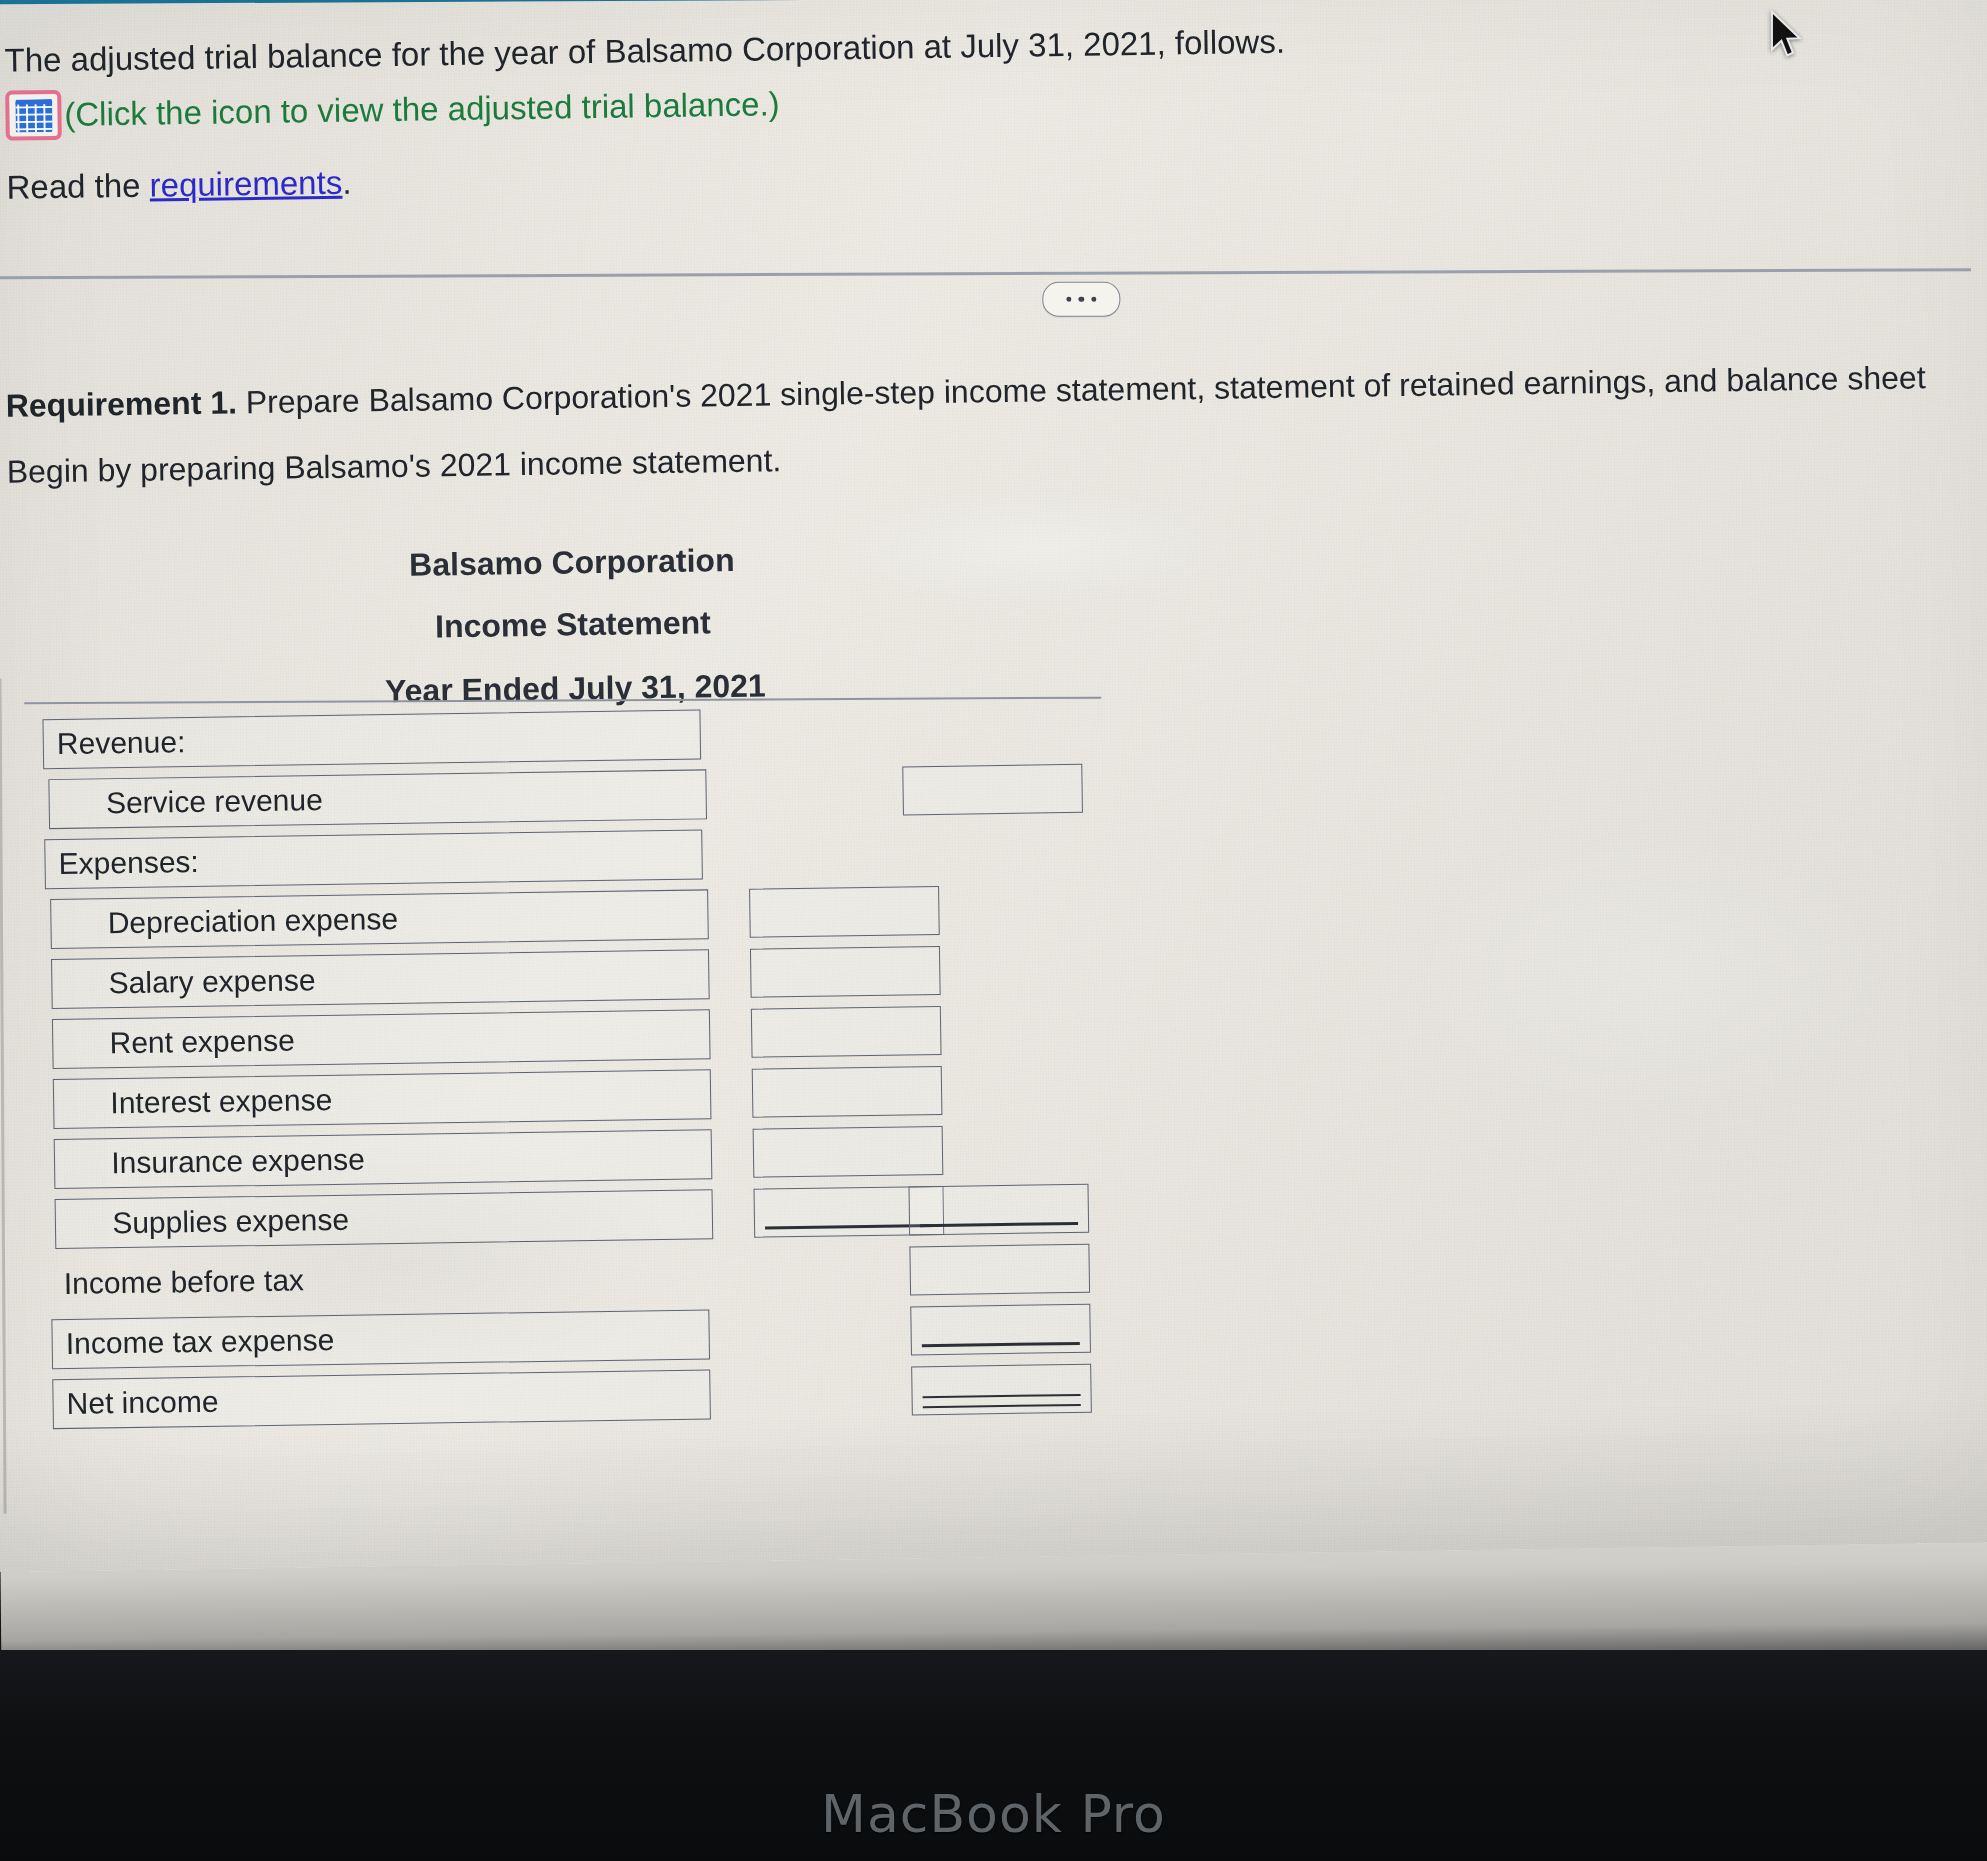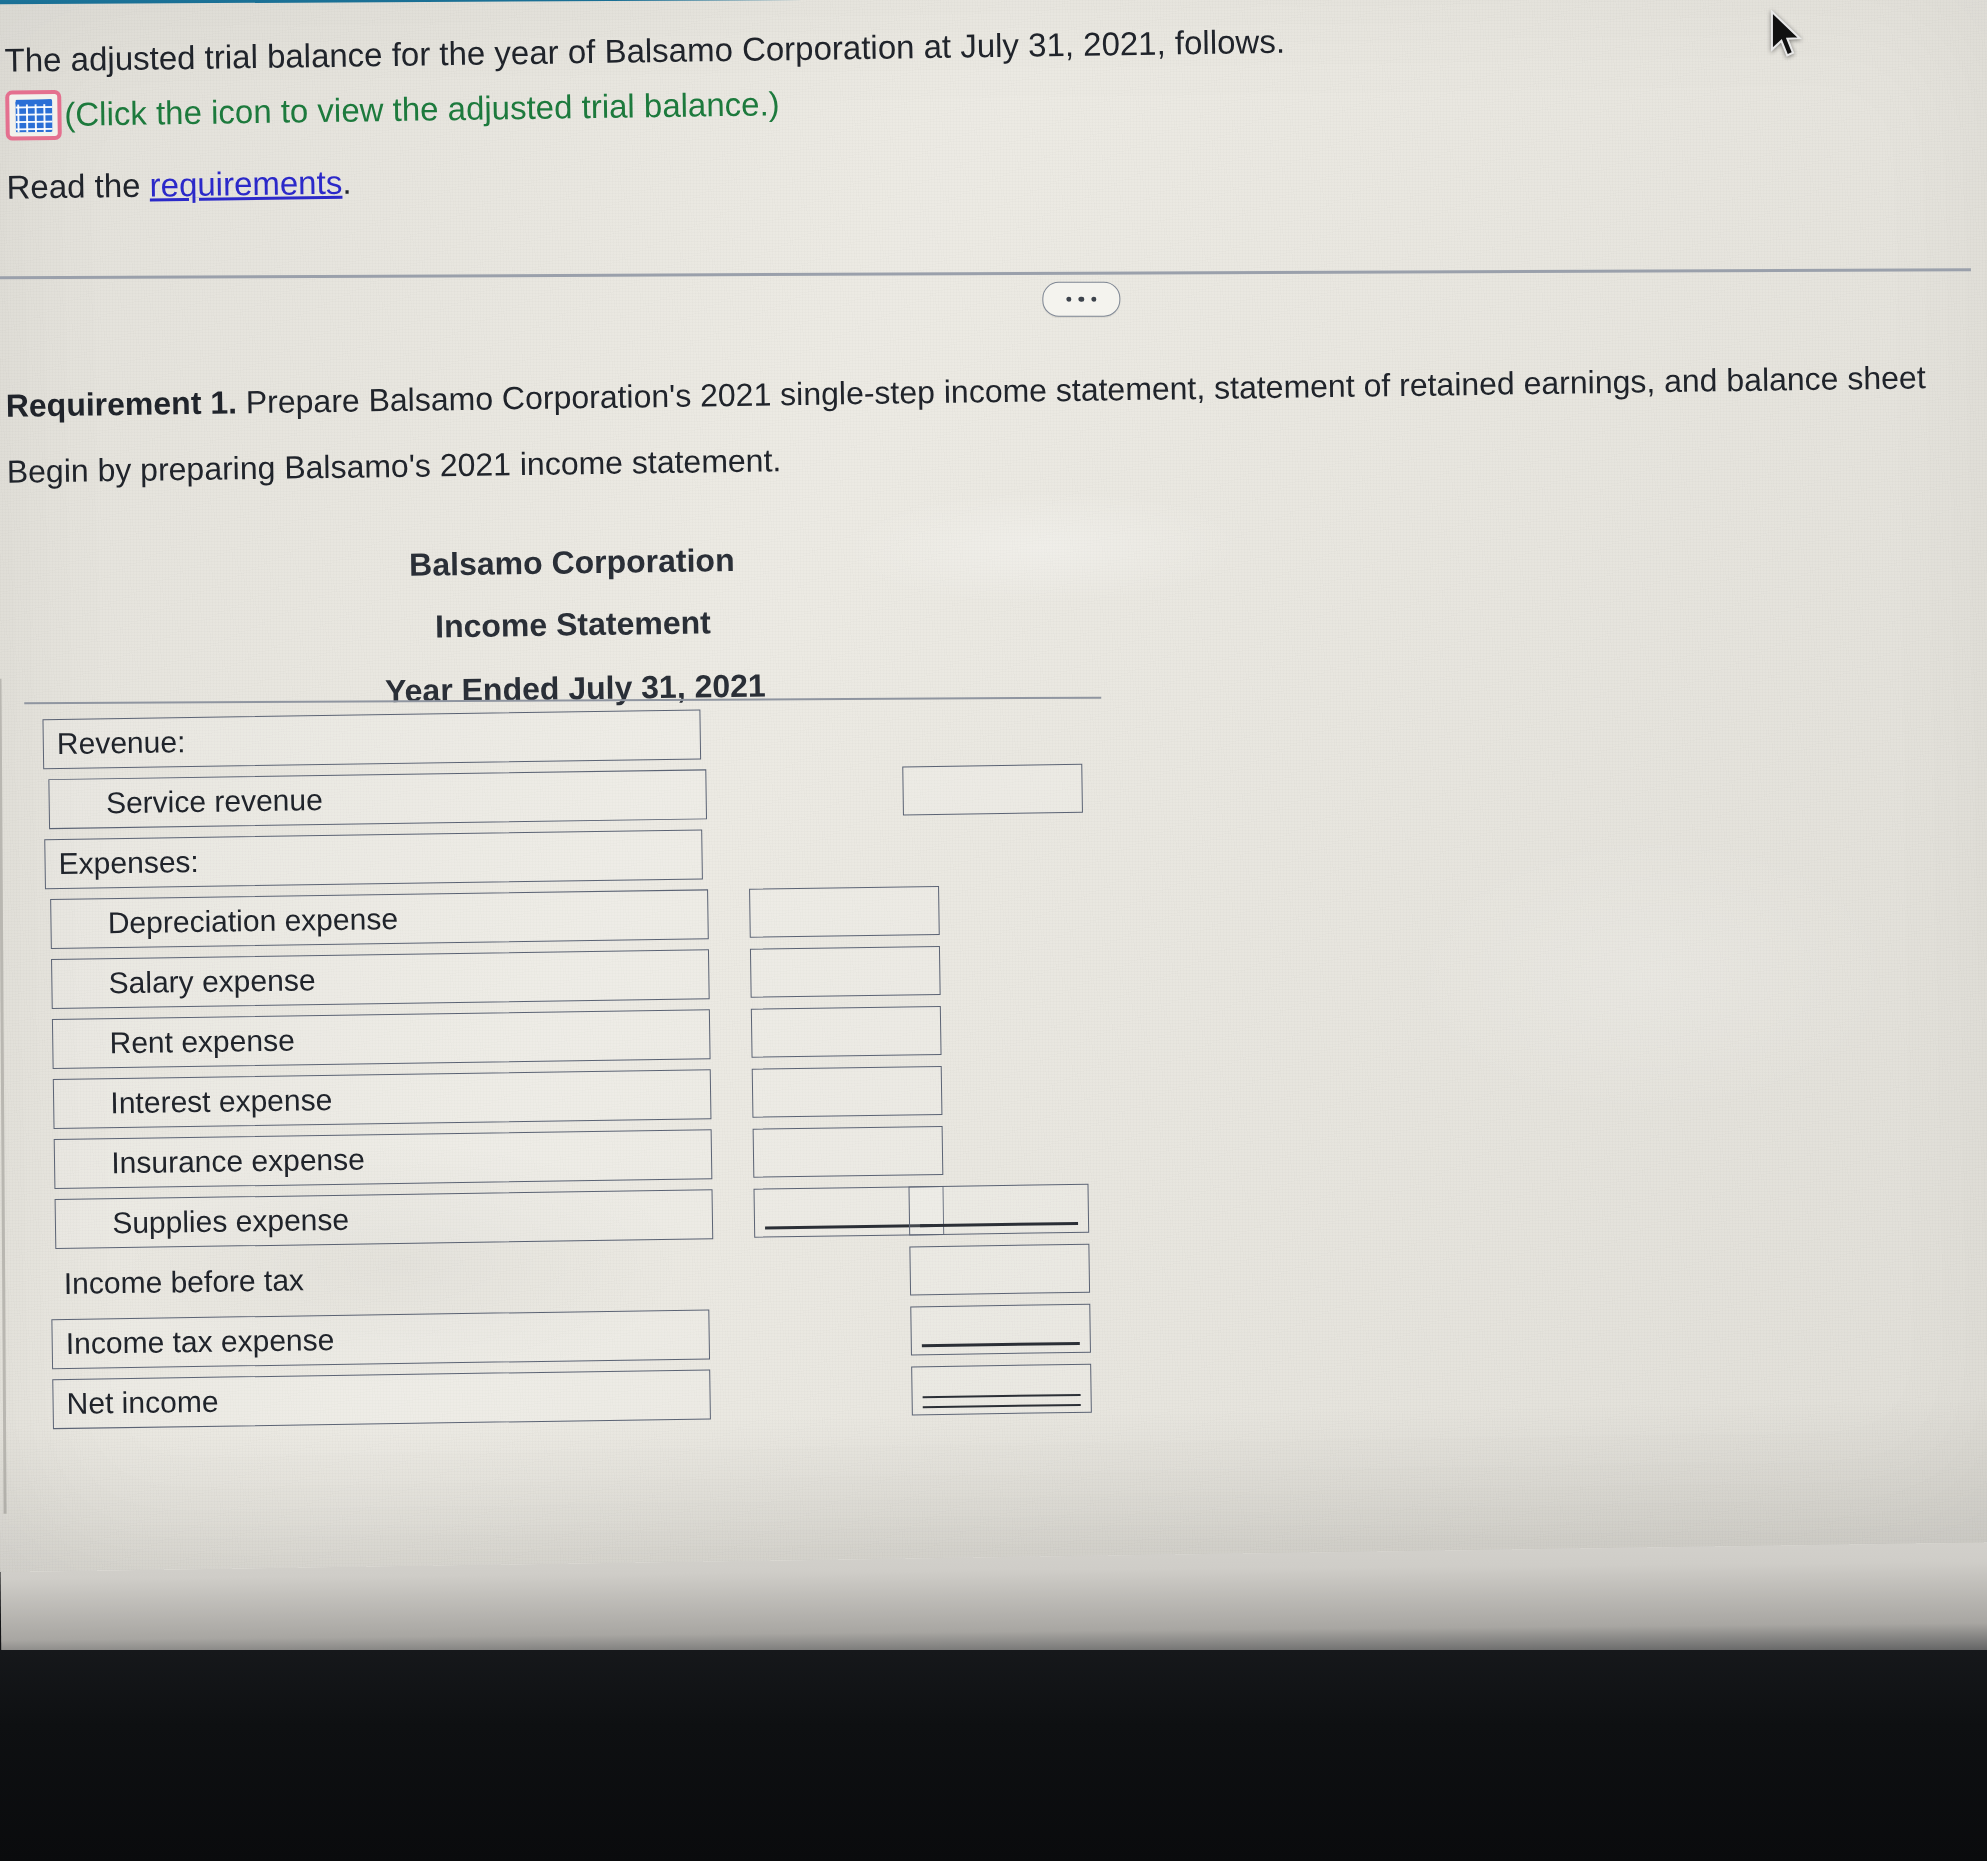--- a/index.html
+++ b/index.html
@@ -189,20 +189,21 @@
     background:linear-gradient(180deg, rgba(0,0,0,0) 0%, rgba(0,0,0,.07) 100%);
   }
 </style>
 </head>
 <body>
 
 <div id="photo">
 
   <div class="palmrest"></div>
   <div class="bezel-bottom"></div>
+  <div class="macbook-word">MacBook Pro</div>
 
   <div id="screen">
 
     <div class="app-header"></div>
 
     <div class="prompt">
       <div class="line1">The adjusted trial balance for the year of Balsamo Corporation at July 31, 2021, follows.</div>
       <div class="icon-row">
         <div class="grid-icon">
           <span class="glyph"></span>

